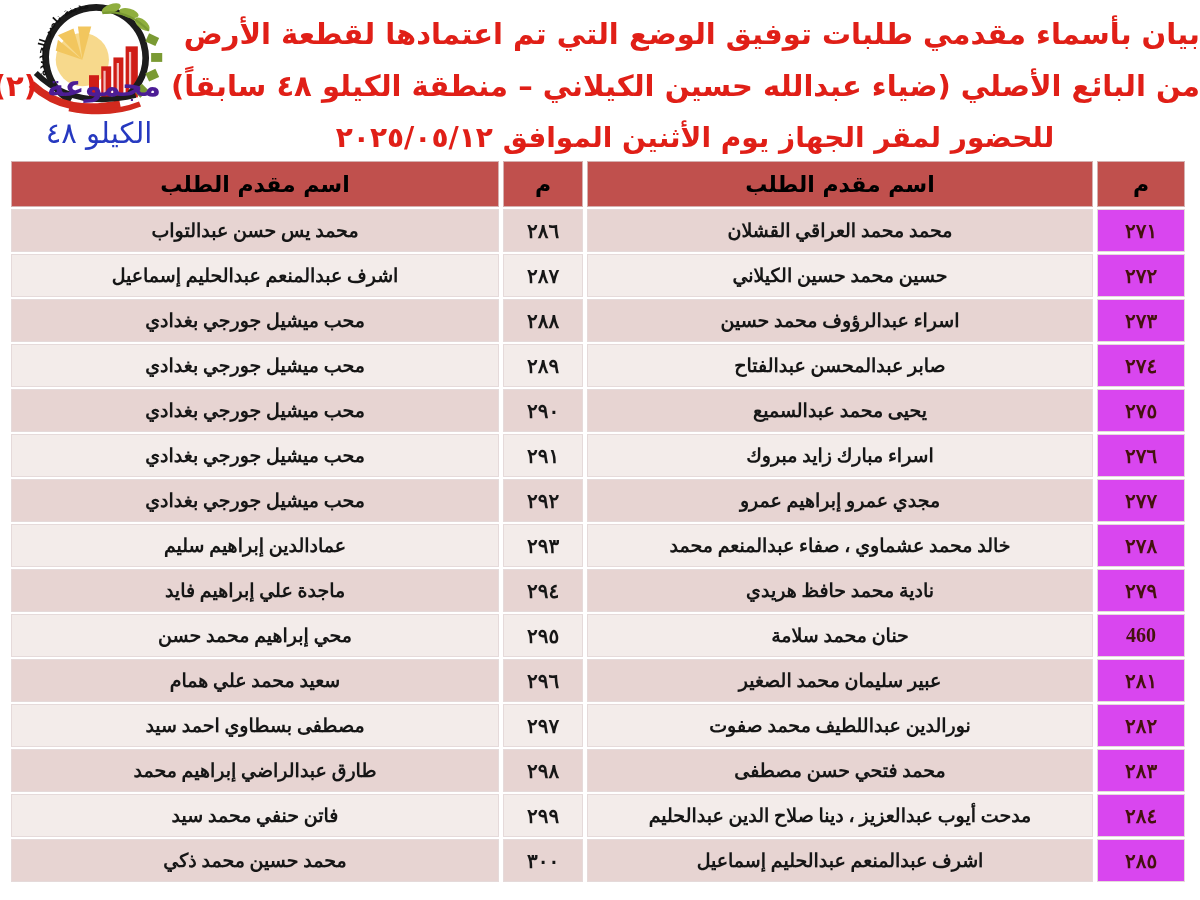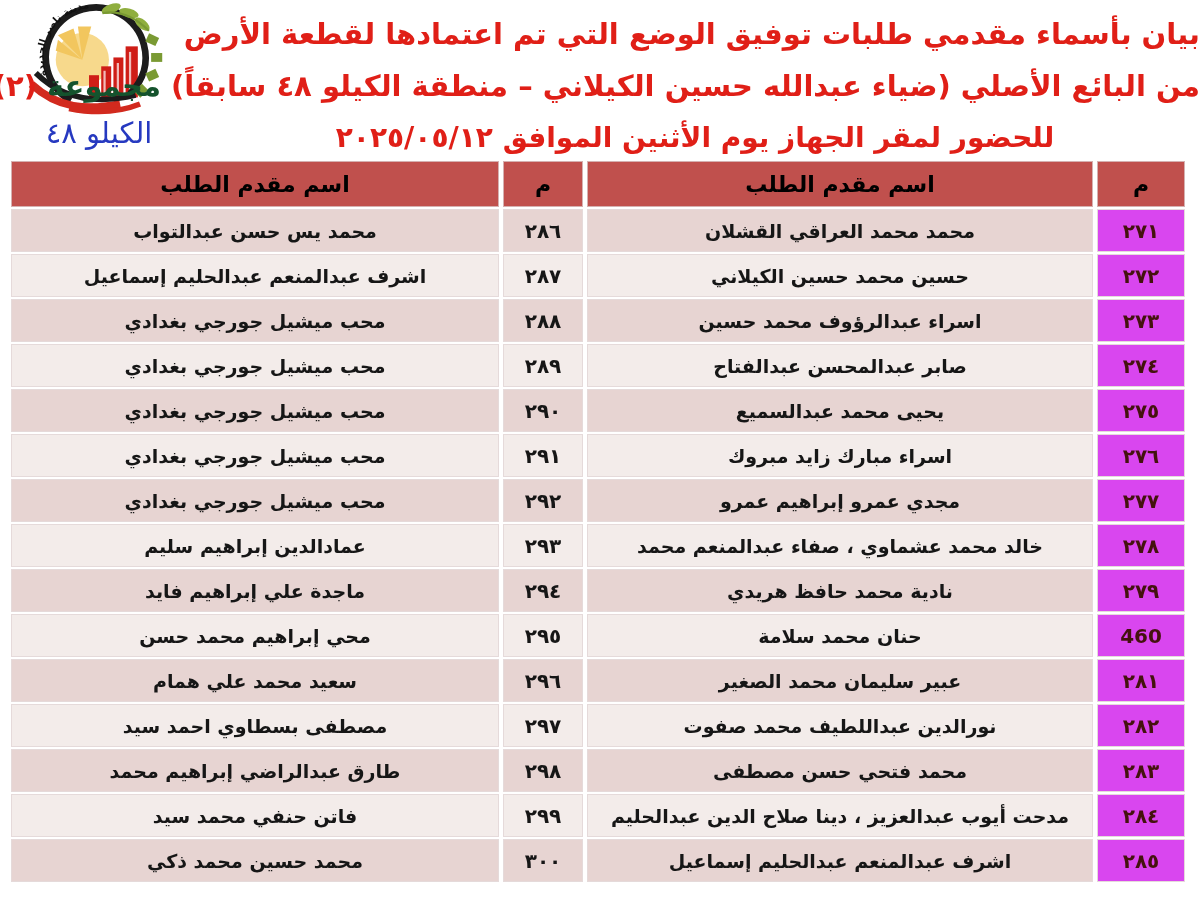--- a/index.html
+++ b/index.html
@@ -14,21 +14,21 @@
   .logo svg{display:block;margin:0 auto;}
   .logo-caption{
     direction:rtl;color:#2639c0;font-weight:normal;font-size:29px;line-height:30px;
     margin-top:-6px;letter-spacing:1px;
   }
   .titles{
     position:absolute;left:190px;right:0;top:8px;text-align:center;direction:rtl;
   }
   .title-line{font-weight:bold;color:#e01f17;font-size:29px;line-height:52px;white-space:nowrap;}
   .title-line.l3{font-size:28px;}
-  .blue{color:#14532d;}
+  .blue{color:#4c1d95;}
   
   .table{
     width:1176px;margin:0 auto;direction:ltr;
     display:flex;flex-direction:column;gap:4px;
   }
   .trow{
     display:grid;
     grid-template-columns:486px 78px 504px 86px;
     column-gap:6px;height:41px;
   }
@@ -111,21 +111,21 @@
   </div>
 </div>
 
 <div class="table">
   <div class="trow header-row">
     <div class="cell">اسم مقدم الطلب</div>
     <div class="cell">م</div>
     <div class="cell">اسم مقدم الطلب</div>
     <div class="cell">م</div>
   </div>
-  <div id="table-body" style="display: flex; flex-direction: column; gap: 4px;">
+  <div id="table-body" style="display: flex; flex-direction: column; gap: 4px; font-family: Liberation Serif, serif;">
       <div class="trow dark">
         <div class="cell name">محمد يس حسن عبدالتواب</div>
         <div class="cell num">٢٨٦</div>
         <div class="cell name">محمد محمد العراقي القشلان</div>
         <div class="cell num redcell">٢٧١</div>
       </div>
       <div class="trow light">
         <div class="cell name">اشرف عبدالمنعم عبدالحليم إسماعيل</div>
         <div class="cell num">٢٨٧</div>
         <div class="cell name">حسين محمد حسين الكيلاني</div>

